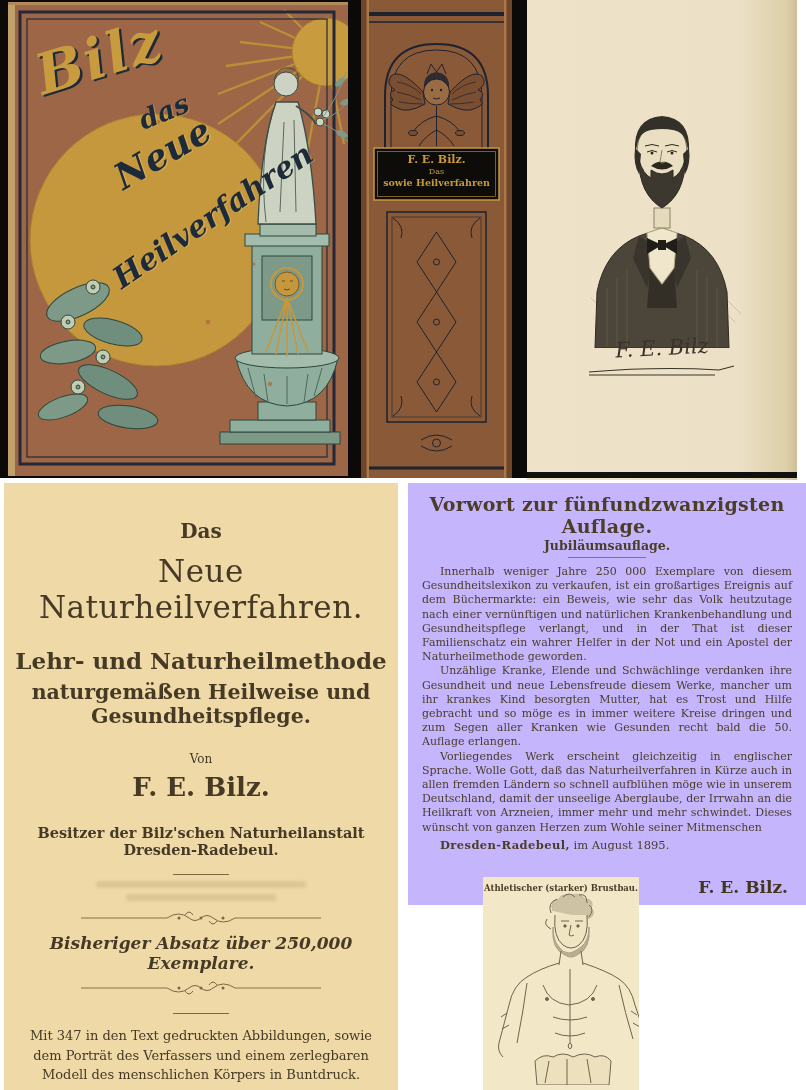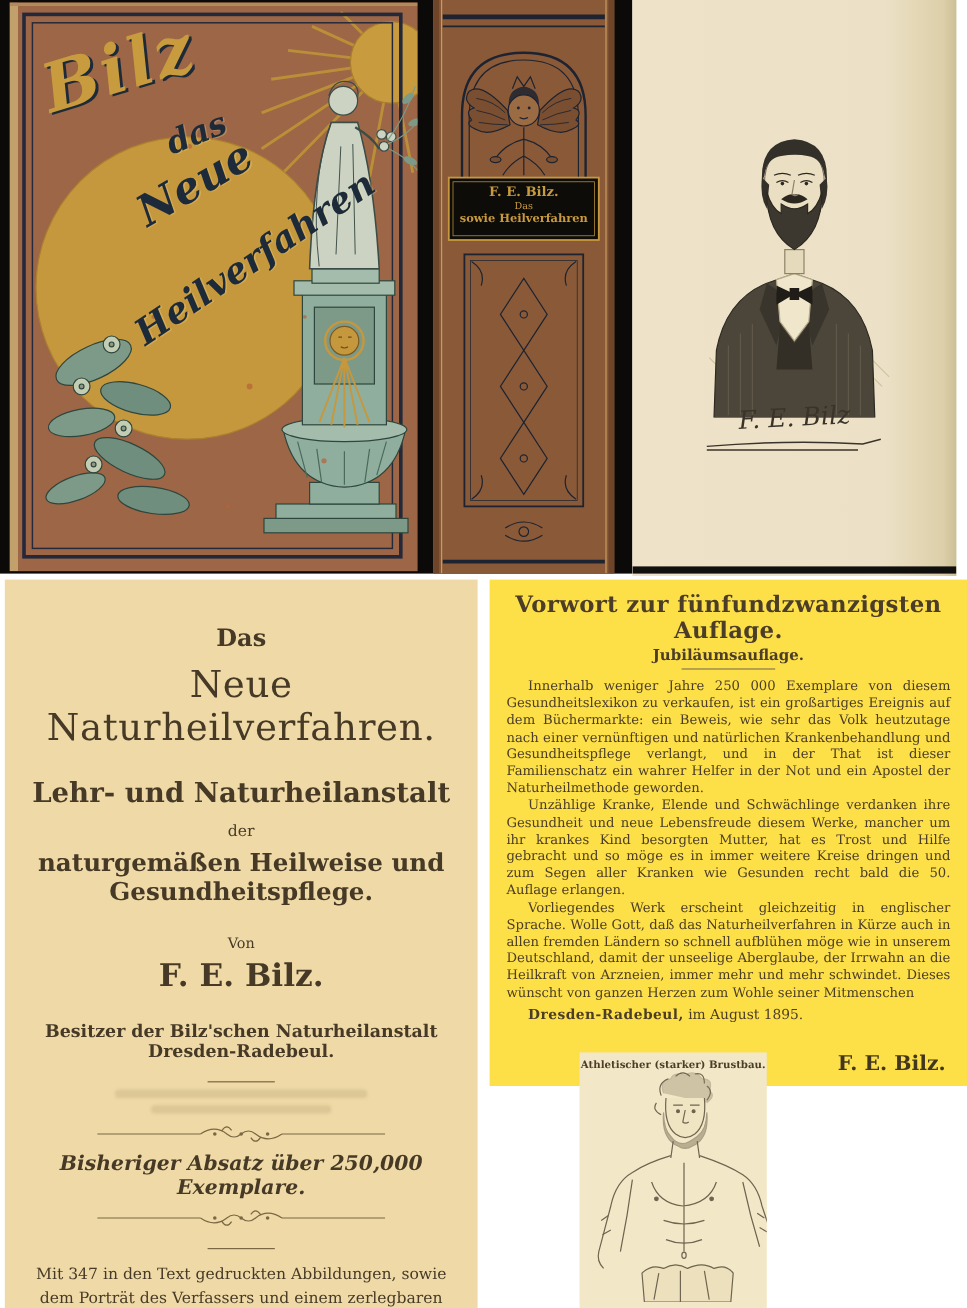--- a/index.html
+++ b/index.html
@@ -54,21 +54,21 @@
   .tp-von{margin-top:24px;font-size:12px;}
   .tp-author{margin-top:6px;font-size:26px;font-weight:bold;}
   .tp-role{margin-top:22px;font-size:14.5px;font-weight:bold;}
   .rule-s{width:56px;height:1px;background:#7a6844;margin:16px auto 0;}
   .ghost{height:7px;border-radius:3px;background:rgba(140,115,70,.18);filter:blur(1.5px);margin:6px auto 0;}
   .orn{display:block;margin:8px auto 0;}
   .orn.flip{transform:scaleY(-1);}
   .tp-sales{margin-top:8px;font-size:17px;font-weight:bold;font-style:italic;}
   .tp-note{margin:12px auto 0;width:374px;font-size:13px;line-height:1.5;}
 
-  .preface-page{position:absolute;left:408px;top:483px;width:398px;height:422px;background:#fde047;
+  .preface-page{position:absolute;left:408px;top:483px;width:398px;height:422px;background:#c4b5fd;
                 color:#4b3d28;overflow:hidden;}
   .pf-inner{padding:10px 14px 0 14px;}
   .pf-head{text-align:center;font-size:19px;font-weight:bold;letter-spacing:.3px;}
   .pf-subhead{text-align:center;font-size:12.5px;font-weight:bold;margin-top:1px;}
   .pf-rule{width:78px;height:1px;background:#8a774e;margin:4px auto 7px;}
   .preface-page p{margin:0;font-size:11px;line-height:14.2px;text-align:justify;text-indent:18px;}
   .pf-dateline{margin-top:3px;font-size:11.5px;text-indent:18px;}
   .pf-dateline .place{font-weight:bold;letter-spacing:.4px;}
   .pf-sig{position:absolute;right:18px;top:394px;font-size:17px;font-weight:bold;color:#43361f;}
 
@@ -237,22 +237,21 @@
     <svg class="sig-flourish" width="150" height="14" viewBox="0 0 150 14">
       <path d="M2 8 C 50 4 100 4 132 6 L147 2 M2 11 H128" stroke="#3a332a" fill="none" stroke-width="1.2"></path>
     </svg>
     <div class="bottom-bar"></div>
   </div>
 
 
   <div class="title-page">
     <div class="tp-das">Das</div>
     <div class="tp-title">Neue Naturheilverfahren.</div>
-    <div class="tp-sub">Lehr- und Naturheilanstalt</div>
-    <div class="tp-der">der</div>
+    <div class="tp-sub">Lehr- und Naturheilmethode</div>
     <div class="tp-sub2">naturgemäßen Heilweise und Gesundheitspflege.</div>
     <div class="tp-von">Von</div>
     <div class="tp-author">F. E. Bilz.</div>
     <div class="tp-role">Besitzer der Bilz'schen Naturheilanstalt Dresden-Radebeul.</div>
     <div class="rule-s"></div>
     <div class="ghost" style="width:210px"></div>
     <div class="ghost" style="width:150px"></div>
     <svg class="orn" width="240" height="16" viewBox="0 0 240 16">
       <path d="M0 9 H86 M154 9 H240" stroke="#7a6844" stroke-width=".9" fill="none"></path>
       <path d="M86 9 Q98 1 108 9 Q114 14 120 9 Q126 4 132 9 Q142 17 154 9 M104 6 q4 -6 8 0 M128 12 q4 6 8 0" stroke="#7a6844" fill="none"></path>

